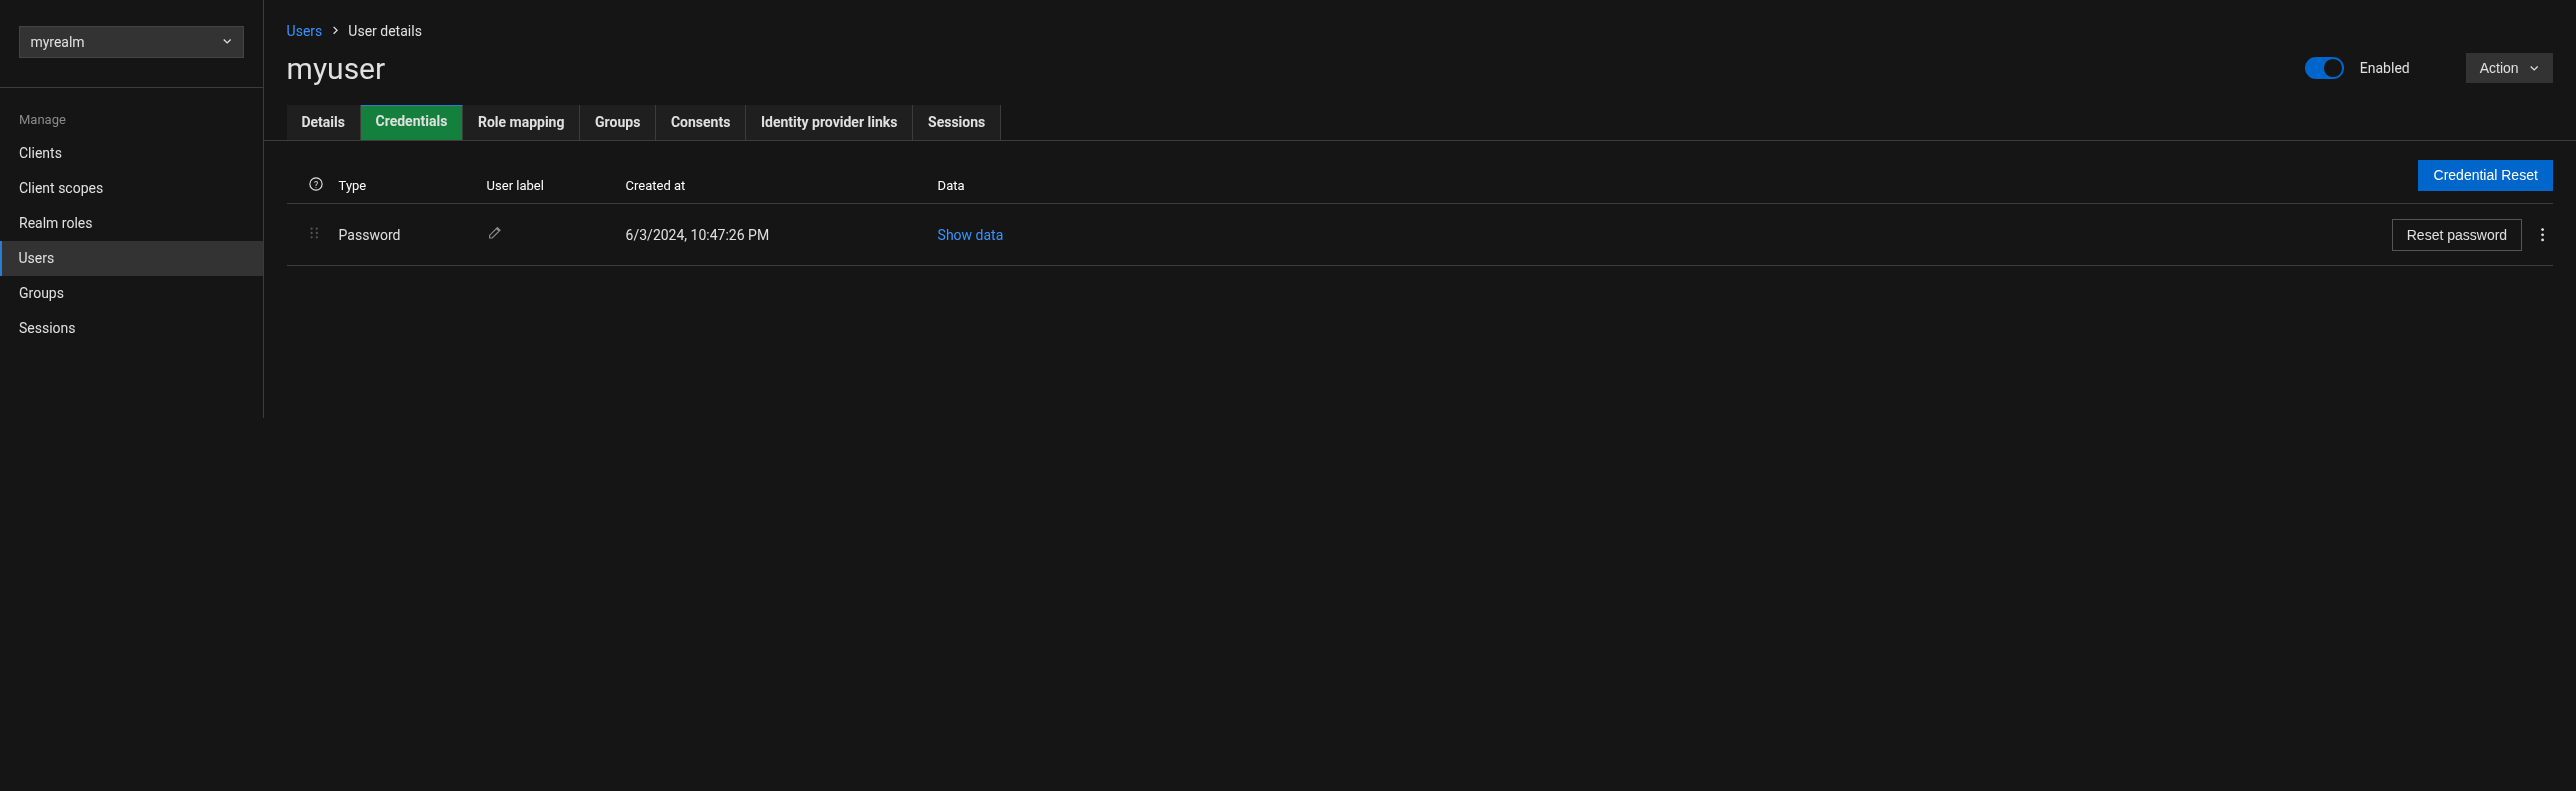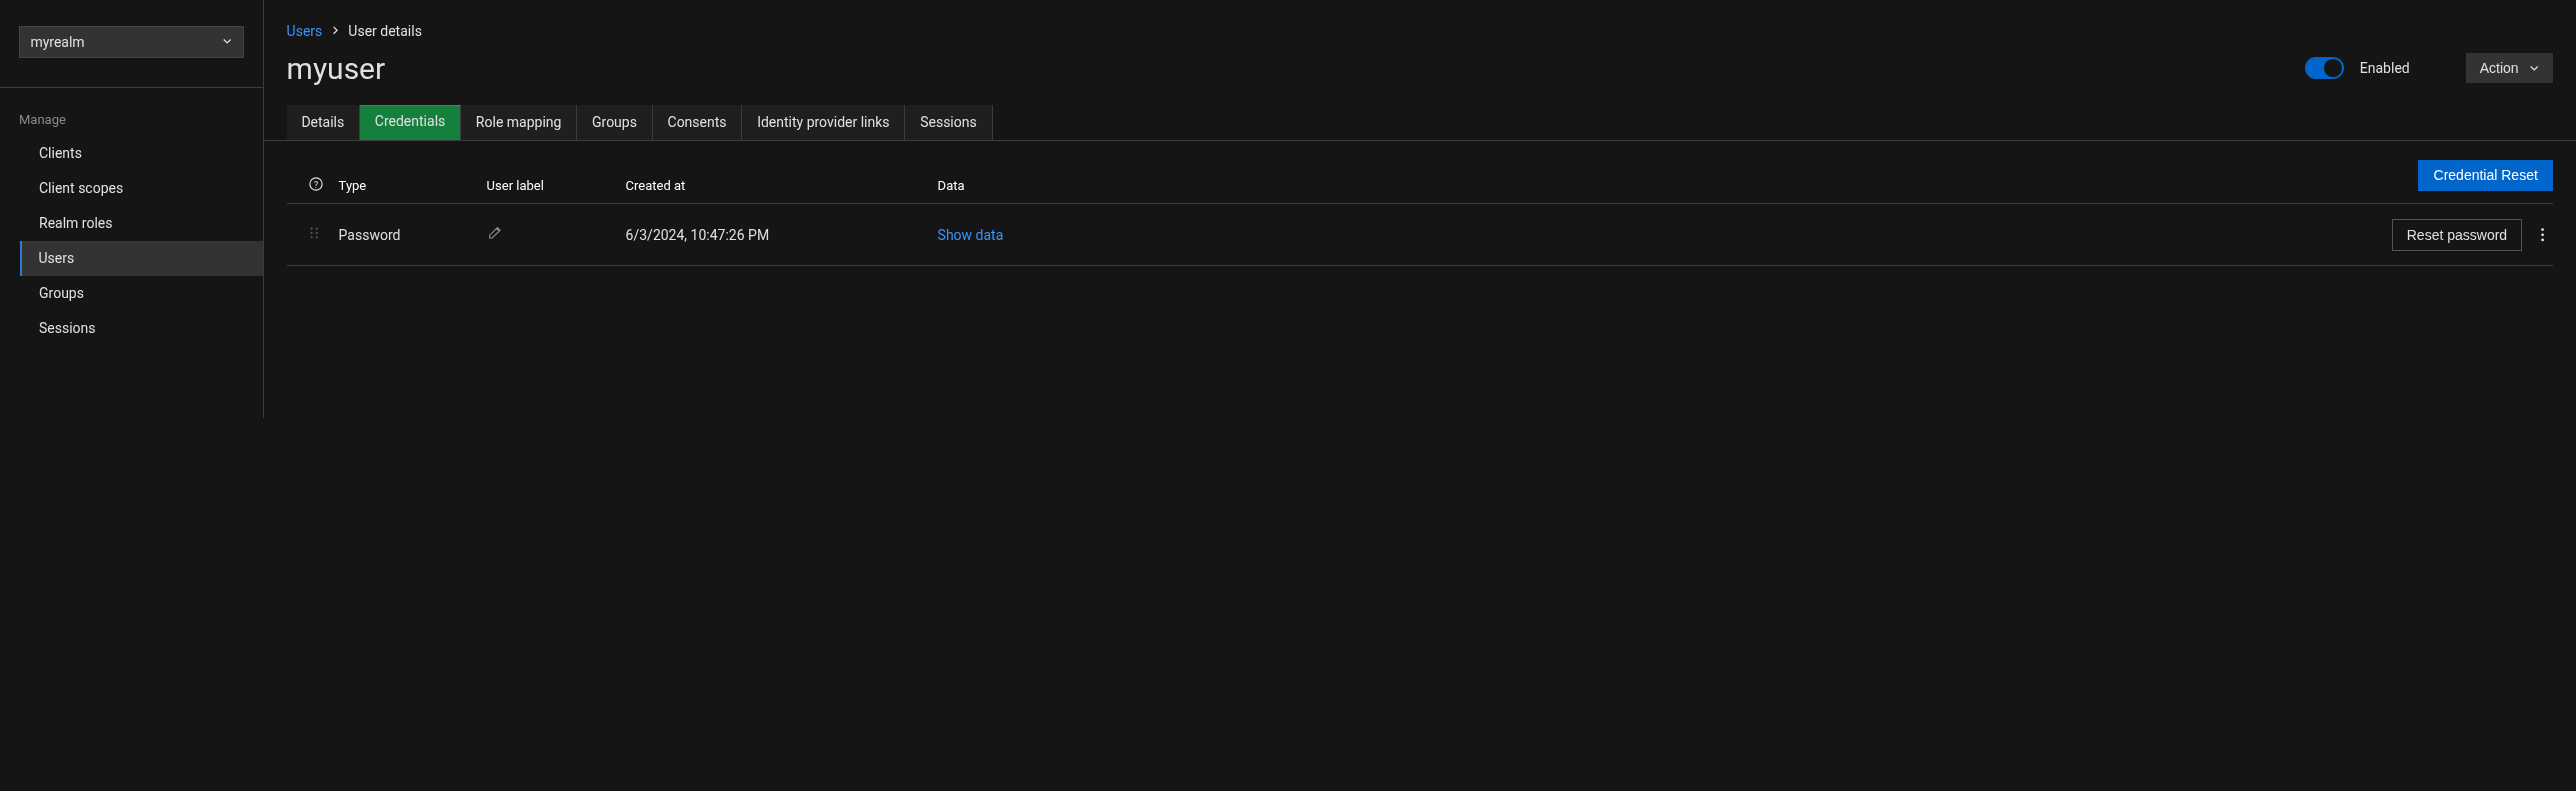--- a/index.html
+++ b/index.html
@@ -46,21 +46,20 @@
     .manage-label {
       color: #8a8a8a;
       font-size: 13px;
       padding: 24px 19px 8.7px 19px;
     }
     .nav-item {
       padding: 9.5px 19px;
       color: #e0e0e0;
       cursor: pointer;
       font-size: 14px;
-      margin-left: 20px;
     }
     .nav-item.active {
       background: #333333;
       border-left: 2.6px solid #2b7cd3;
       padding-left: 16.5px;
     }
     .main {
       flex: 1;
       display: flex;
       flex-direction: column;
@@ -143,20 +142,21 @@
       padding-left: 22.6px;
       border-bottom: 0.9px solid #3c3c3c;
     }
     .tab {
       padding: 9.5px 14.8px;
       color: #e0e0e0;
       border-right: 0.9px solid #3c3c3c;
       background: #1f1f1f;
       cursor: pointer;
       font-size: 14px;
+      font-weight: bold;
     }
     .tab.active {
       border-top: 1.7px solid #2b7cd3;
       background: #15803d;
       padding-top: 7.8px;
     }
     .content-area {
       padding: 19px 22.6px;
     }
     .toolbar-row {

